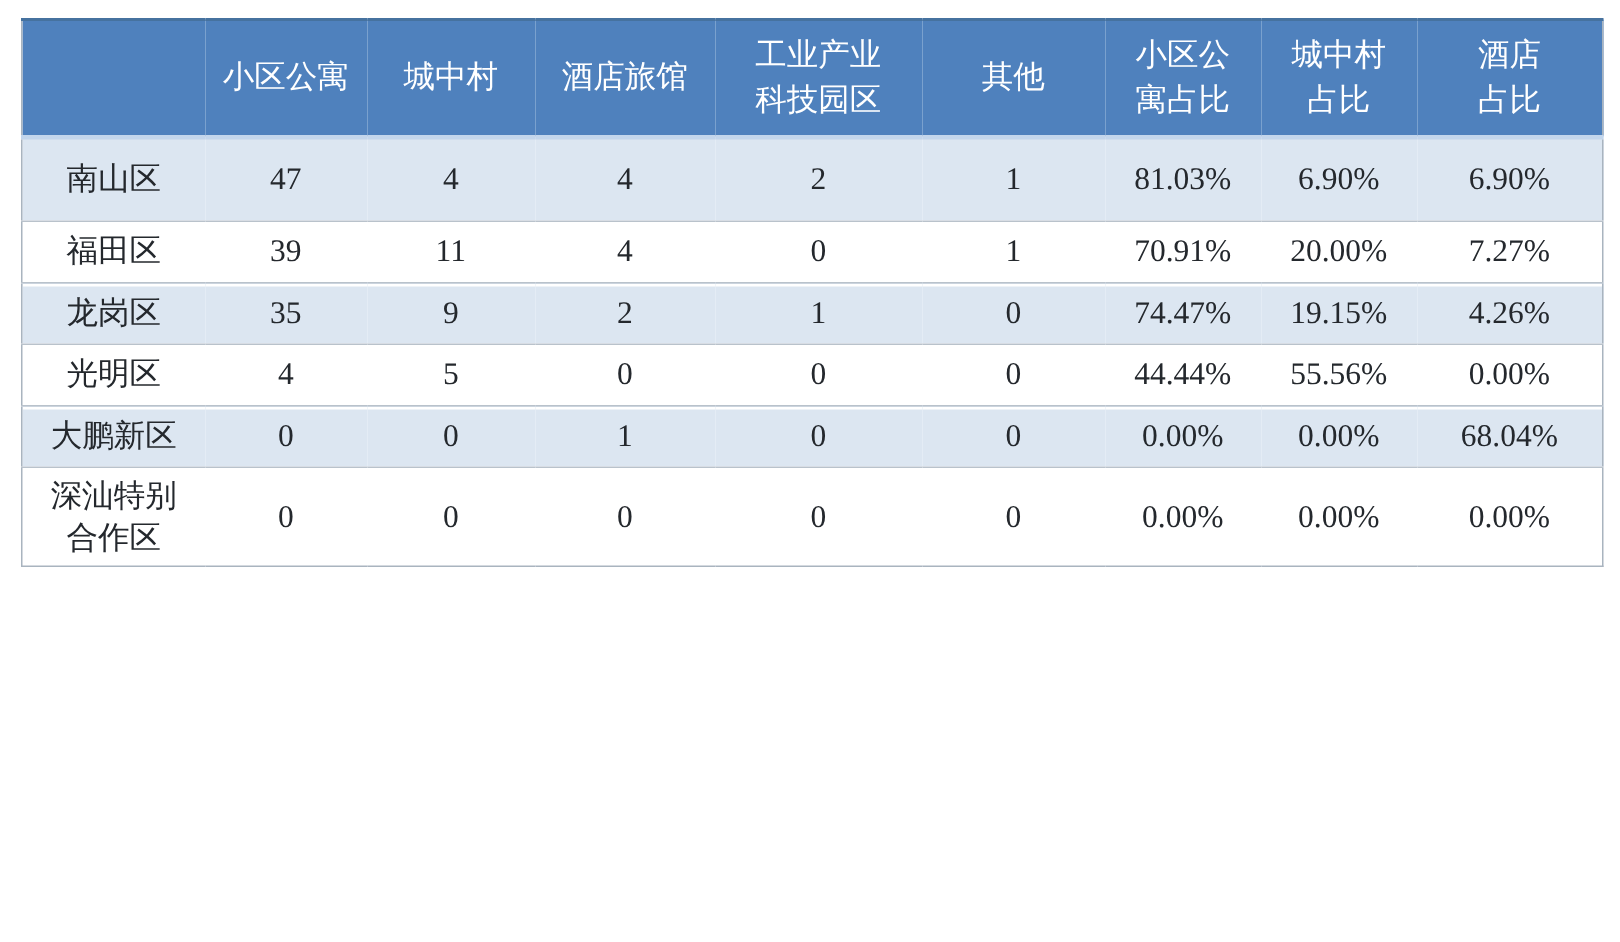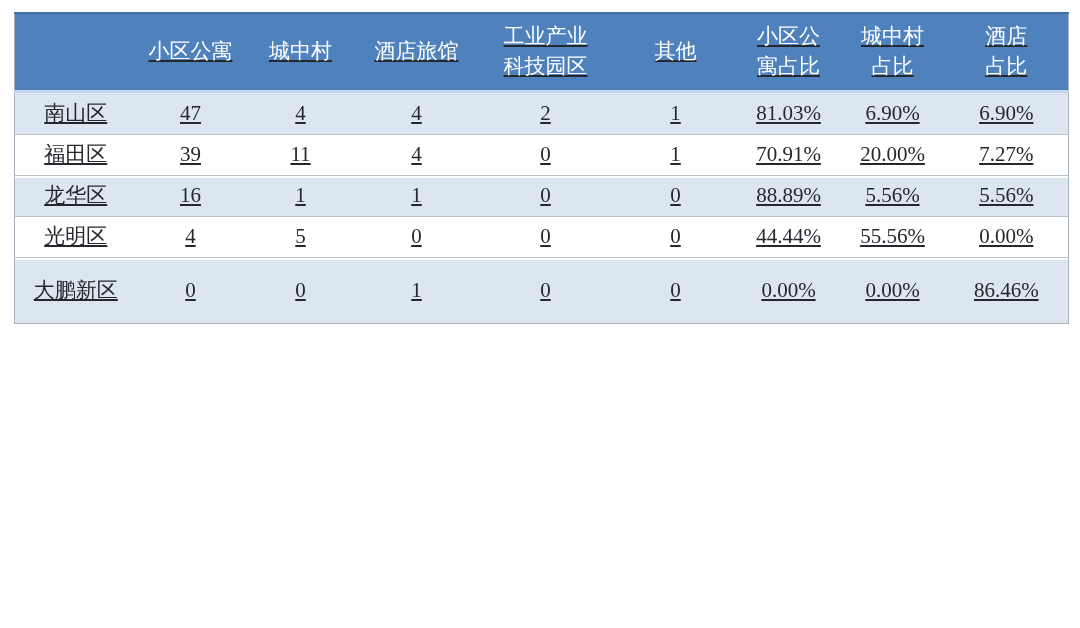--- a/index.html
+++ b/index.html
@@ -25,21 +25,20 @@
     left: 14px; top: 12px;
     width: 1054px;
   }
   table.stats {
     width: 100%;
     border-collapse: collapse;
     table-layout: fixed;
     color: var(--body-text);
     border: 1px solid var(--outer-border);
     border-top: 2px solid var(--header-top-border);
-    text-decoration: underline;
   }
   thead th {
     background: var(--header-bg);
     color: var(--header-text);
     font-weight: normal;
     font-size: 21px;
     line-height: 1.4;
     text-align: center;
     vertical-align: middle;
     height: 78px;
@@ -57,21 +56,21 @@
     height: 41px;
     padding: 2px 2px;
     white-space: pre-line;
     line-height: 1.35;
     border-top: 1px solid var(--row-hairline);
     box-shadow: inset 0 2px 0 #ffffff;
   }
   tbody tr:first-child th, tbody tr:first-child td {
     border-top: none;
     box-shadow: none;
-    height: 43px;
+    height: 56px;
     margin-left: 20px;
   }
   tbody tr:last-child th, tbody tr:last-child td {
     height: 66px;
   }
 </style>
 </head>
 <body>
 
 <div class="table-wrap">
@@ -121,29 +120,29 @@
         <td>39</td>
         <td>11</td>
         <td>4</td>
         <td>0</td>
         <td>1</td>
         <td>70.91%</td>
         <td>20.00%</td>
         <td>7.27%</td>
       </tr>
       <tr>
-        <th>龙华区</th>
-        <td>16</td>
-        <td>1</td>
+        <th>龙岗区</th>
+        <td>35</td>
+        <td>9</td>
+        <td>2</td>
         <td>1</td>
         <td>0</td>
-        <td>0</td>
-        <td>88.89%</td>
-        <td>5.56%</td>
-        <td>5.56%</td>
+        <td>74.47%</td>
+        <td>19.15%</td>
+        <td>4.26%</td>
       </tr>
       <tr>
         <th>光明区</th>
         <td>4</td>
         <td>5</td>
         <td>0</td>
         <td>0</td>
         <td>0</td>
         <td>44.44%</td>
         <td>55.56%</td>
@@ -151,17 +150,29 @@
       </tr>
       <tr>
         <th>大鹏新区</th>
         <td>0</td>
         <td>0</td>
         <td>1</td>
         <td>0</td>
         <td>0</td>
         <td>0.00%</td>
         <td>0.00%</td>
-        <td>86.46%</td>
+        <td>68.04%</td>
+      </tr>
+      <tr>
+        <th>深汕特别
+合作区</th>
+        <td>0</td>
+        <td>0</td>
+        <td>0</td>
+        <td>0</td>
+        <td>0</td>
+        <td>0.00%</td>
+        <td>0.00%</td>
+        <td>0.00%</td>
       </tr>
     </tbody>
   </table>
 </div>
 
 </body></html>

